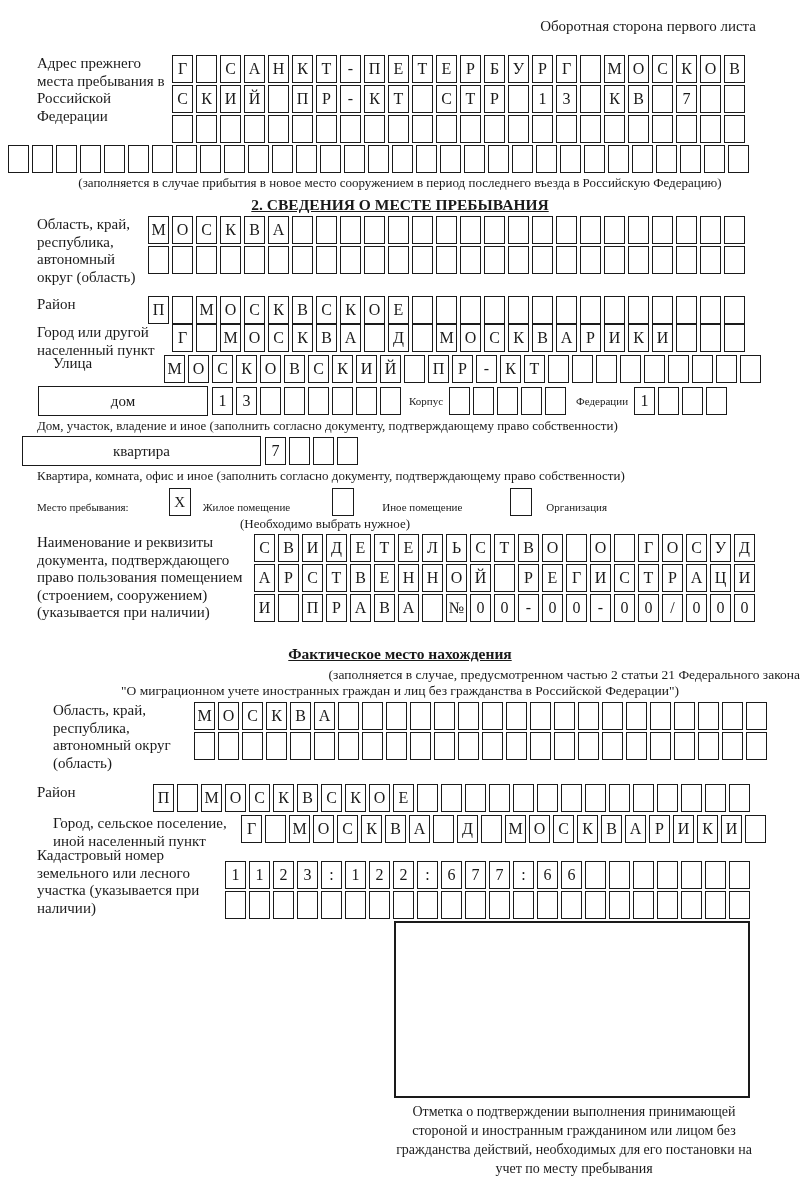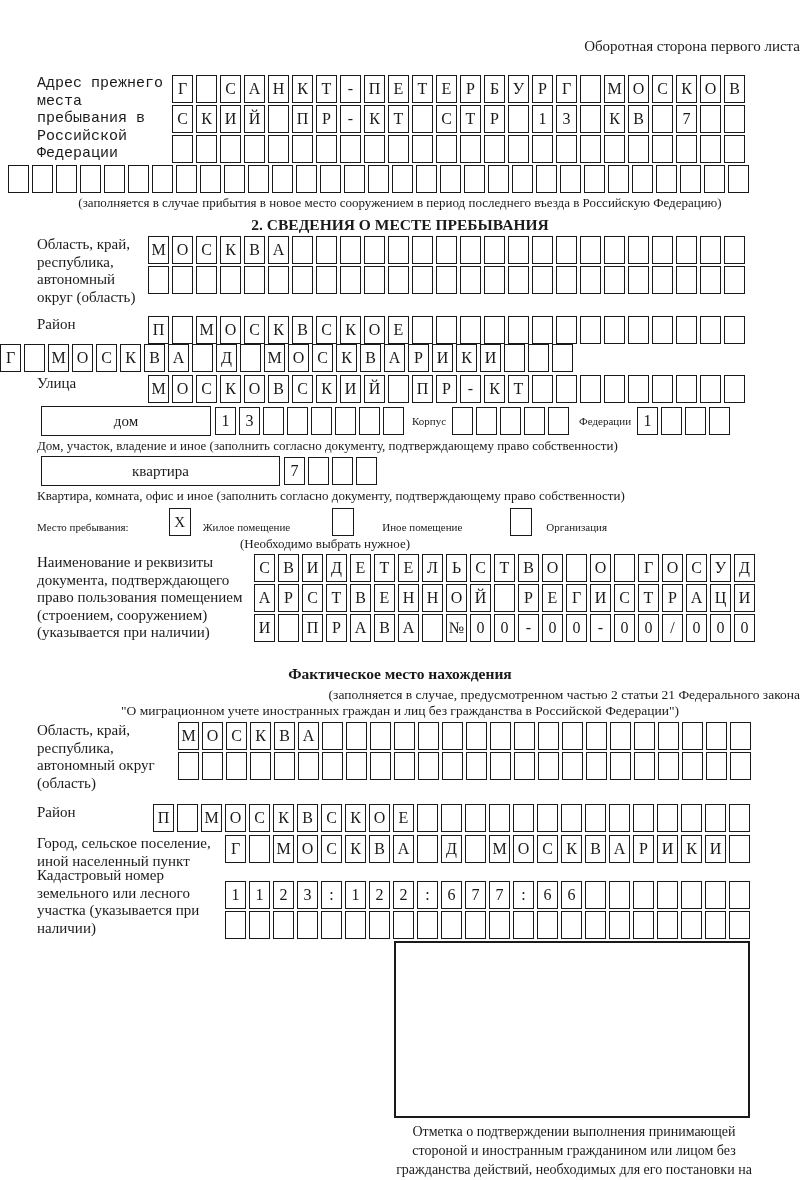--- a/index.html
+++ b/index.html
@@ -1,61 +1,61 @@
 <!DOCTYPE html>
 <html><head>
 <meta charset="utf-8">
 <style>
   html,body{margin:0;padding:0;}
   body{
     width:800px;height:1180px;background:#ffffff;color:#1a1a1a;
     font-family:"Liberation Serif","DejaVu Serif",serif;
     overflow:hidden;
   }
-  .corner-note{margin-top:38px;text-align:right;font-size:15px;}
+  .corner-note{margin-top:18px;text-align:right;padding-right:44px;font-size:15px;}
   .frow{display:flex;align-items:flex-start;}
   .flabel{
     font-size:15px;line-height:17.5px;padding-left:37px;box-sizing:border-box;
     flex:0 0 auto;overflow:visible;
   }
   .clamp{max-height:28px;}
-  .w148{width:148px;} .w153{width:153px;} .w172{width:172px;font-family:Liberation Mono, monospace;}
+  .w148{width:148px;} .w153{width:153px;} .w172{width:172px;}
   .w178{width:178px;} .w225{width:225px;} .w254{width:254px;}
   .cells-col{display:flex;flex-direction:column;gap:2px;}
   .cellrow{display:flex;gap:3px;}
   .cell{
     box-sizing:border-box;flex:0 0 21px;width:21px;height:28px;
     border:1.6px solid #1a1a1a;display:flex;align-items:center;justify-content:center;
     font-size:16px;line-height:1;background:#fff;
   }
   .fullrow{margin-left:8px;margin-top:2px;}
   .caption{font-size:13px;line-height:16px;}
   .caption-center{text-align:center;}
   .caption-left{padding-left:37px;}
-  .sec-title{font-weight:bold;font-size:15.5px;text-align:center;line-height:19px;}
-  .boxrow{display:flex;align-items:center;margin-left:41px;}
+  .sec-title{font-weight:bold;font-size:15.5px;text-align:center;line-height:19px;text-decoration:underline;}
+  .boxrow{display:flex;align-items:center;margin-left:22px;}
   .bigbox{
     box-sizing:border-box;height:30px;border:1.7px solid #1a1a1a;
     display:flex;align-items:center;justify-content:center;font-size:15px;background:#fff;
   }
   .w-dom{width:170px;} .w-kv{width:239px;}
   .inline-label{font-size:11px;line-height:18px;}
   .checkbox{
     box-sizing:border-box;width:22px;height:28px;border:1.6px solid #1a1a1a;
     display:flex;align-items:center;justify-content:center;font-size:15px;background:#fff;
   }
   .stayrow{display:flex;align-items:flex-end;margin-left:37px;}
   .stamp-box{
     box-sizing:border-box;margin-left:394px;width:356px;height:177px;
     border:2px solid #1a1a1a;background:#fff;
   }
   .stamp-caption{
     margin-left:390px;width:368px;text-align:center;font-size:14px;line-height:19px;
   }
-  .mt2{margin-top:2px;} .mt3{margin-top:3px;} .mt4{margin-top:4px;} .mt10{margin-top:10px;} .mt12{margin-top:12px;}
+  .mt2{margin-top:2px;} .mt3{margin-top:3px;padding-left:16px;} .mt4{margin-top:4px;} .mt10{margin-top:10px;} .mt12{margin-top:12px;}
   .mt20{margin-top:20px;} .mt22{margin-top:22px;}
   .cells-offset{margin-top:14px;}
 </style>
 </head>
 <body>
 
 <div class="corner-note">Оборотная сторона первого листа</div>
 
 <div class="frow mt20">
   <div class="flabel w172">Адрес прежнего места пребывания в Российской Федерации</div>
@@ -262,20 +262,21 @@
       <span class="cell"></span>
       <span class="cell"></span>
       <span class="cell"></span>
       <span class="cell"></span>
       <span class="cell"></span>
       <span class="cell"></span>
     </div>
 </div>
 
 <div class="frow">
+  <div class="flabel w172 clamp">Город или другой населенный пункт</div>
   <div class="cellrow">
       <span class="cell">Г</span>
       <span class="cell"></span>
       <span class="cell">М</span>
       <span class="cell">О</span>
       <span class="cell">С</span>
       <span class="cell">К</span>
       <span class="cell">В</span>
       <span class="cell">А</span>
       <span class="cell"></span>

